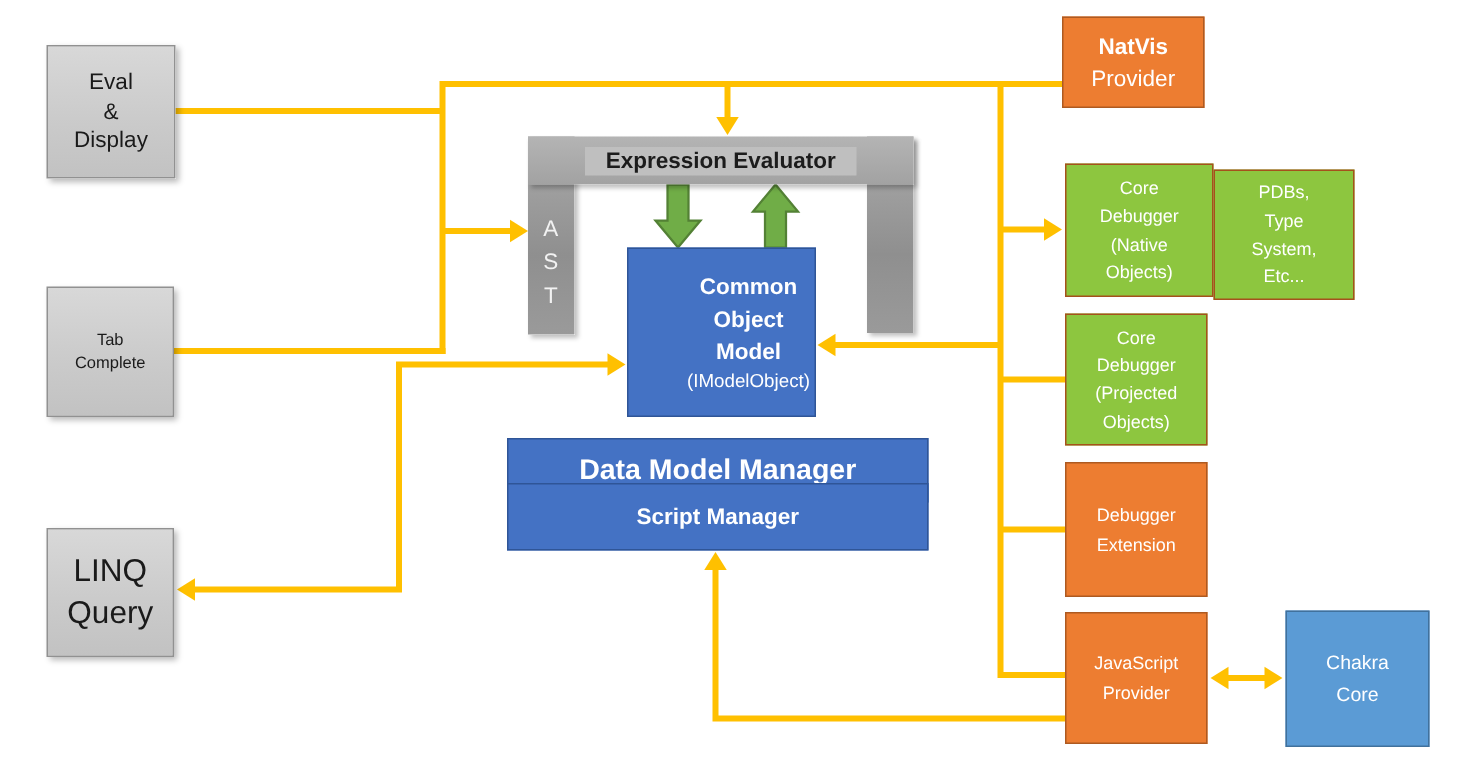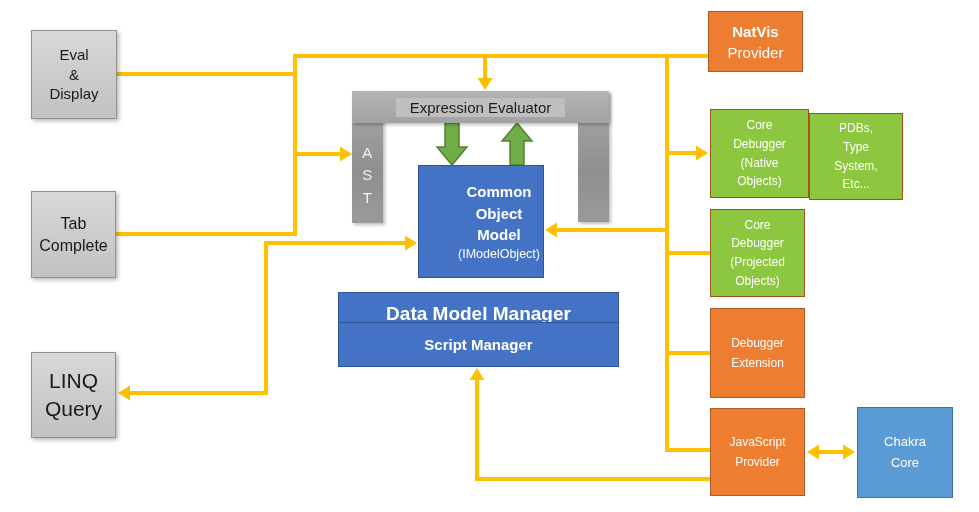--- a/index.html
+++ b/index.html
@@ -17,21 +17,21 @@
     background:linear-gradient(180deg,#d8d8d8 0%,#cbcbcb 55%,#c2c2c2 100%);
     border:1px solid #919191;color:#1a1a1a;
     box-shadow:2px 2px 4px rgba(0,0,0,0.28);
   }
   
   .ee-bar{
     background:linear-gradient(180deg,#b4b4b4,#a2a2a2);
     color:#1c1c1c;box-shadow:2px 2px 3px rgba(0,0,0,0.25);
   }
   .ee-bar .inner{
-    background:#bfbfbf;padding:2px 14px;line-height:1.0;
+    background:#bfbfbf;padding:2px 14px;line-height:1.0;font-weight:bold;
   }
   .pillar{
     background:linear-gradient(180deg,#ababab 0%,#8f8f8f 60%,#9a9a9a 100%);
     color:#f2f2f2;box-shadow:2px 2px 3px rgba(0,0,0,0.25);
   }
   .pillar .label{font-size:15px;line-height:1.5;letter-spacing:0.5px;}
   
   .blue{background:#4472c4;border:1.5px solid #2f5597;color:#ffffff;}
   .lightblue{background:#5b9bd5;border:1.5px solid #41719c;color:#ffffff;}
   .orange{background:#ed7d31;border:1.5px solid #ae5a21;color:#ffffff;}
@@ -89,21 +89,21 @@
 
     <polygon class="garrow" points="445,123 459,123 459,147 467,147 452,165 437,147 445,147"></polygon>
     <polygon class="garrow" points="517,123 532,141 524,141 524,165 510,165 510,141 502,141"></polygon>
   </svg>
 
   <div class="box gray" style="left:31px;top:30px;width:86px;height:89px;font-size:15px;line-height:1.3;">
     <span class="label">Eval
 &amp;
 Display</span>
   </div>
-  <div class="box gray" style="left:31px;top:191px;width:85px;height:87px;font-size:16px;line-height:1.35;">
+  <div class="box gray" style="left:31px;top:191px;width:85px;height:87px;font-size:11px;line-height:1.35;">
     <span class="label">Tab
 Complete</span>
   </div>
   <div class="box gray" style="left:31px;top:352px;width:85px;height:86px;font-size:21px;line-height:1.35;">
     <span class="label">LINQ
 Query</span>
   </div>
 
   <div class="box pillar" style="left:352px;top:91px;width:31px;height:132px;align-items:flex-end;padding-bottom:14px;">
     <span class="label">A

